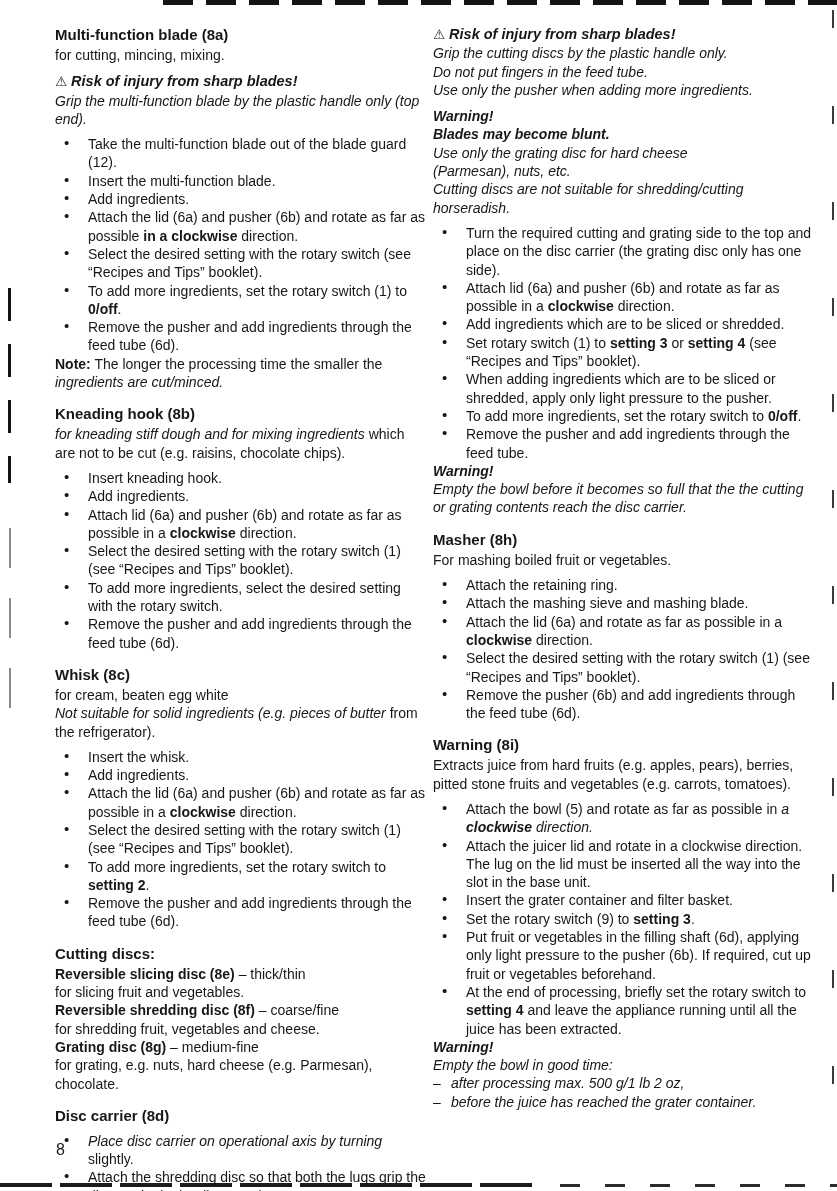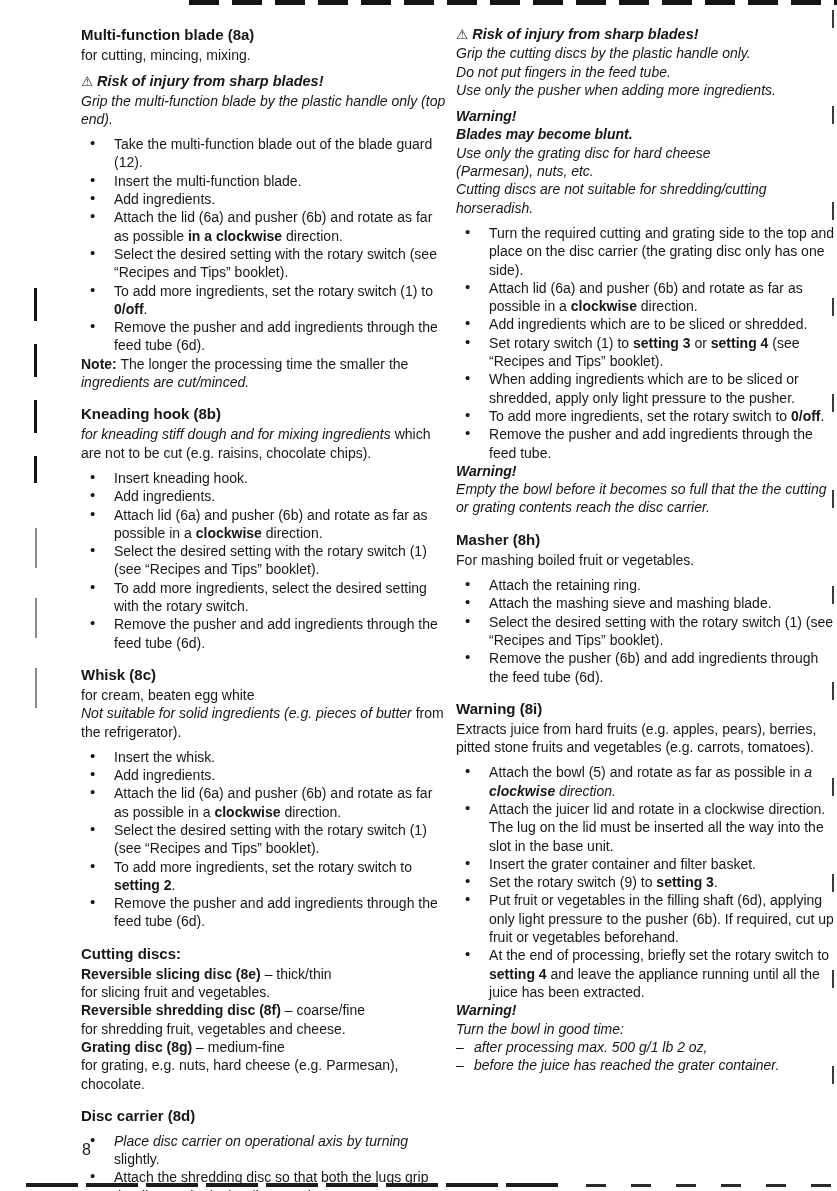--- a/index.html
+++ b/index.html
@@ -2,21 +2,21 @@
 <html><head>
 <meta charset="utf-8">
 <style>
   html,body{margin:0;padding:0;}
   body{
     width:837px;height:1191px;overflow:hidden;position:relative;
     background:#ffffff;color:#171717;
     font-family:"Liberation Sans","DejaVu Sans",sans-serif;
     -webkit-font-smoothing:antialiased;
   }
-  .page{position:absolute;inset:0;margin-left:26px;}
+  .page{position:absolute;inset:0;}
   .content{display:flex;align-items:flex-start;padding-top:25px;}
   .col{font-size:14px;line-height:18.3px;}
   .col-left{width:372px;margin-left:55px;}
   .col-right{width:384px;margin-left:6px;}
   h3{font-size:15px;line-height:19px;margin:13px 0 2px 0;font-weight:bold;}
   .col h3:first-child{margin-top:0;}
   p{margin:0;}
   p.gap{margin-top:8px;}
   p.warn-title{font-weight:bold;font-style:italic;font-size:14.5px;margin-top:8px;}
   .col p.warn-title:first-child{margin-top:0;}
@@ -113,34 +113,35 @@
           <li><span>To add more ingredients, set the rotary switch to </span><span class="b">0/off</span><span>.</span></li>
           <li><span>Remove the pusher and add ingredients through the feed tube.</span></li>
         </ul>
         <p><span class="b i">Warning!</span></p>
         <p><span class="i">Empty the bowl before it becomes so full that the the cutting or grating contents reach the disc carrier.</span></p>
         <h3>Masher (8h)</h3>
         <p><span>For mashing boiled fruit or vegetables.</span></p>
         <ul class="bullets">
           <li><span>Attach the retaining ring.</span></li>
           <li><span>Attach the mashing sieve and mashing blade.</span></li>
+          <li><span>Attach the lid (6a) and rotate as far as possible in a </span><span class="b">clockwise</span><span> direction.</span></li>
           <li><span>Select the desired setting with the rotary switch (1) (see “Recipes and Tips” booklet).</span></li>
           <li><span>Remove the pusher (6b) and add ingredients through the feed tube (6d).</span></li>
         </ul>
         <h3>Warning (8i)</h3>
         <p><span>Extracts juice from hard fruits (e.g. apples, pears), berries, pitted stone fruits and vegetables (e.g. carrots, tomatoes).</span></p>
         <ul class="bullets">
           <li><span>Attach the bowl (5) and rotate as far as possible in </span><span class="i">a </span><span class="b i">clockwise</span><span class="i"> direction.</span></li>
           <li><span>Attach the juicer lid and rotate in a clockwise direction. The lug on the lid must be inserted all the way into the slot in the base unit.</span></li>
           <li><span>Insert the grater container and filter basket.</span></li>
           <li><span>Set the rotary switch (9) to </span><span class="b">setting 3</span><span>.</span></li>
           <li><span>Put fruit or vegetables in the filling shaft (6d), applying only light pressure to the pusher (6b). If required, cut up fruit or vegetables beforehand.</span></li>
           <li><span>At the end of processing, briefly set the rotary switch to </span><span class="b">setting 4</span><span> and leave the appliance running until all the juice has been extracted.</span></li>
         </ul>
-        <p><span class="b i">Warning!</span><br><span class="i">Turn the bowl in good time:</span></p>
+        <p><span class="b i">Warning!</span><br><span class="i">Empty the bowl in good time:</span></p>
         <ul class="dashes">
           <li><span class="i">after processing max. 500 g/1 lb 2 oz,</span></li>
           <li><span class="i">before the juice has reached the grater container.</span></li>
         </ul>
       </div>
   </div>
 
   <div class="page-number">8</div>
 </div>
 

